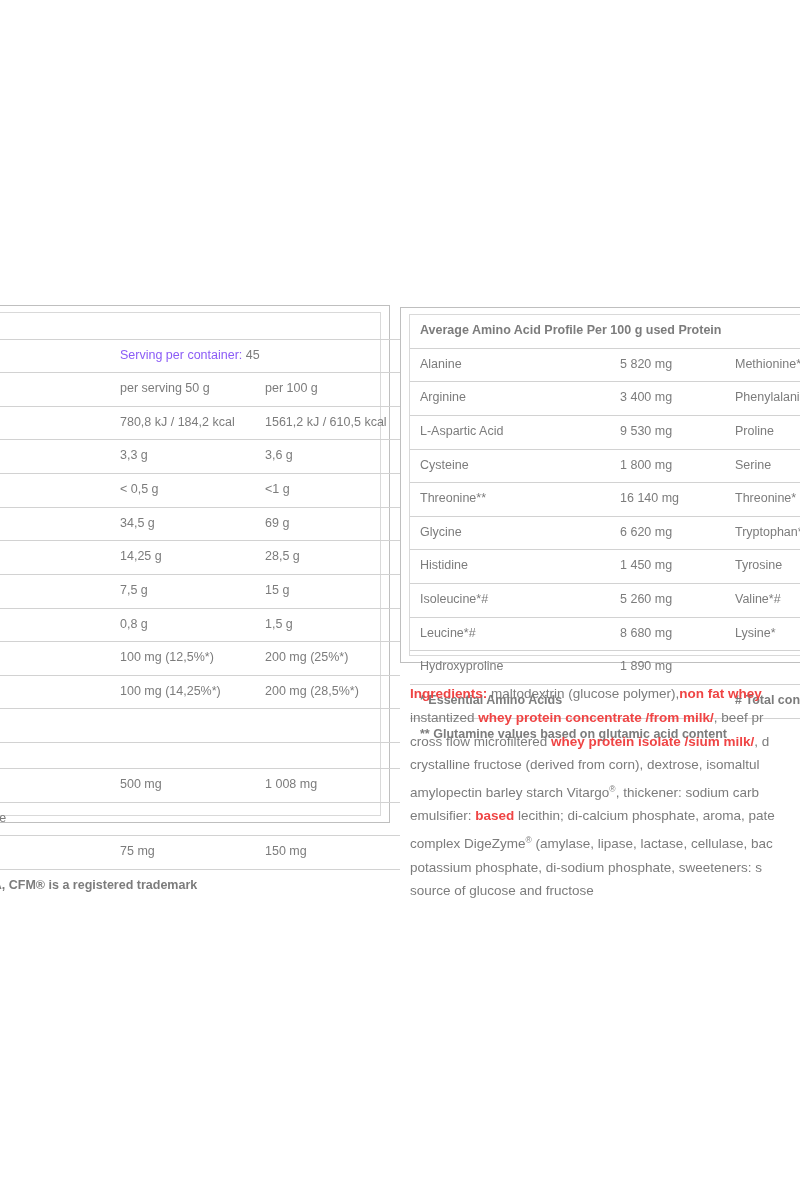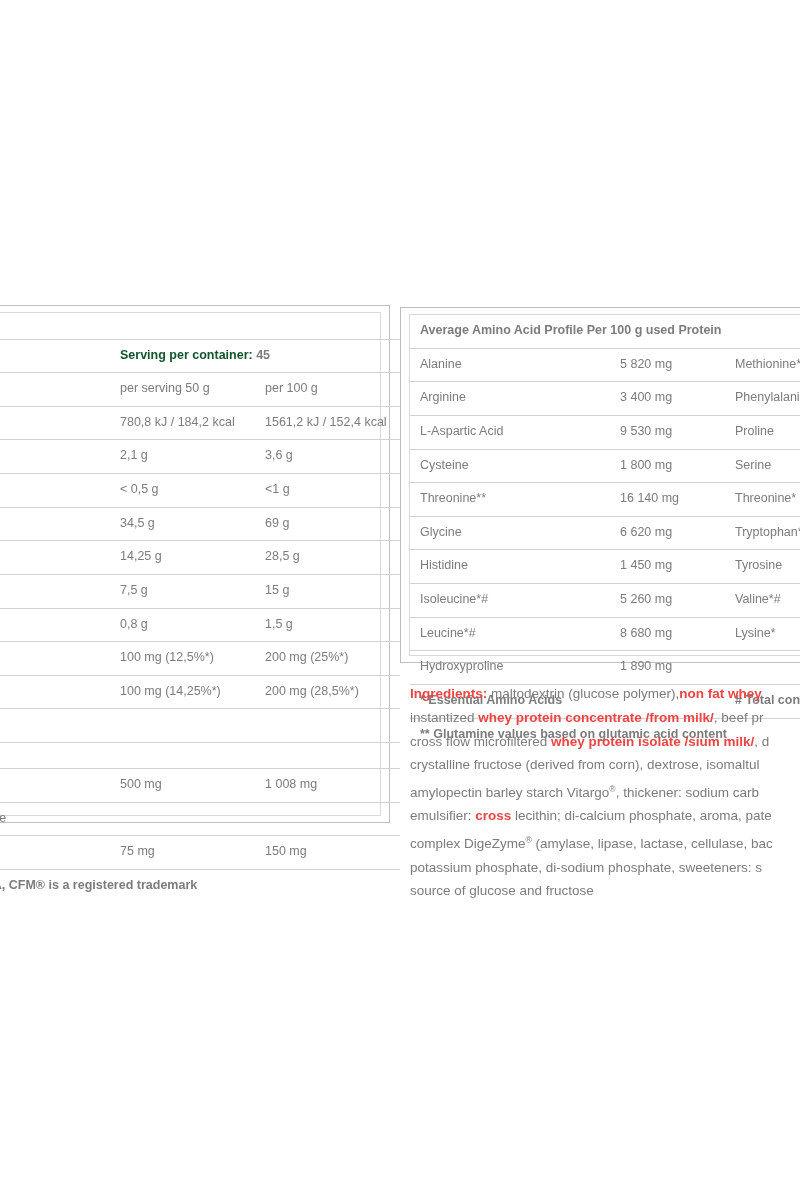--- a/index.html
+++ b/index.html
@@ -56,22 +56,22 @@
     font-size: 12.5px;
     color: #7c7c7c;
     vertical-align: middle;
     white-space: nowrap;
     overflow: hidden;
     line-height: 1.25;
   }
   table.tbl tr:last-child td { border-bottom: none; }
   td.lbl { color: #7c7c7c; }
   td.bold-dark { color: #1b1b1b; font-weight: bold; }
-  .bold-dark-span { color: #14532d; font-weight: bold; }
-  .normal-span { color: #7c7c7c; font-weight: bold; }
+  .bold-dark-span { color: #8b5cf6; font-weight: normal; }
+  .normal-span { color: #7c7c7c; font-weight: normal; }
   td.empty { height: 26px; }
 
   
   #nutrition-table col.c1 { width: 330px; }
   #nutrition-table col.c2 { width: 145px; }
   #nutrition-table col.c3 { width: 145px; }
 
   
   #amino-table col.a1 { width: 200px; }
   #amino-table col.a2 { width: 115px; }
@@ -134,26 +134,26 @@
 
           <tr>
             <td class="lbl"></td>
             <td class="lbl">per serving 50 g</td>
             <td class="lbl">per 100 g</td>
           </tr>
 
           <tr>
             <td class="lbl"></td>
             <td class="lbl">780,8 kJ / 184,2 kcal</td>
-            <td class="lbl">1561,2 kJ / 152,4 kcal</td>
-          </tr>
-
-          <tr>
-            <td class="lbl"></td>
-            <td class="lbl">2,1 g</td>
+            <td class="lbl">1561,2 kJ / 610,5 kcal</td>
+          </tr>
+
+          <tr>
+            <td class="lbl"></td>
+            <td class="lbl">3,3 g</td>
             <td class="lbl">3,6 g</td>
           </tr>
 
           <tr>
             <td class="lbl"></td>
             <td class="lbl">&lt; 0,5 g</td>
             <td class="lbl">&lt;1 g</td>
           </tr>
 
           <tr>
@@ -326,19 +326,19 @@
       </table>
     </div>
   </div>
 
   <div id="ingredients">
       <div class="line"><b>Ingredients:</b><span> maltodextrin (glucose polymer),</span><b>non fat whey</b></div>
       <div class="line"><span>instantized </span><b>whey protein concentrate /from milk/</b><span>, beef pr</span></div>
       <div class="line"><span>cross flow microfiltered </span><b>whey protein isolate /sium milk/</b><span>, d</span></div>
       <div class="line"><span>crystalline fructose (derived from corn), dextrose, isomaltul</span></div>
       <div class="line"><span>amylopectin barley starch Vitargo<span class="reg">®</span>, thickener: sodium carb</span></div>
-      <div class="line"><span>emulsifier: </span><b>cross</b><span> lecithin; di-calcium phosphate, aroma, pate</span></div>
+      <div class="line"><span>emulsifier: </span><b>based</b><span> lecithin; di-calcium phosphate, aroma, pate</span></div>
       <div class="line"><span>complex DigeZyme<span class="reg">®</span> (amylase, lipase, lactase, cellulase, bac</span></div>
       <div class="line"><span>potassium phosphate, di-sodium phosphate, sweeteners: s</span></div>
       <div class="line"><span>source of glucose and fructose</span></div>
     </div>
 
 </div>
 
 </body></html>

